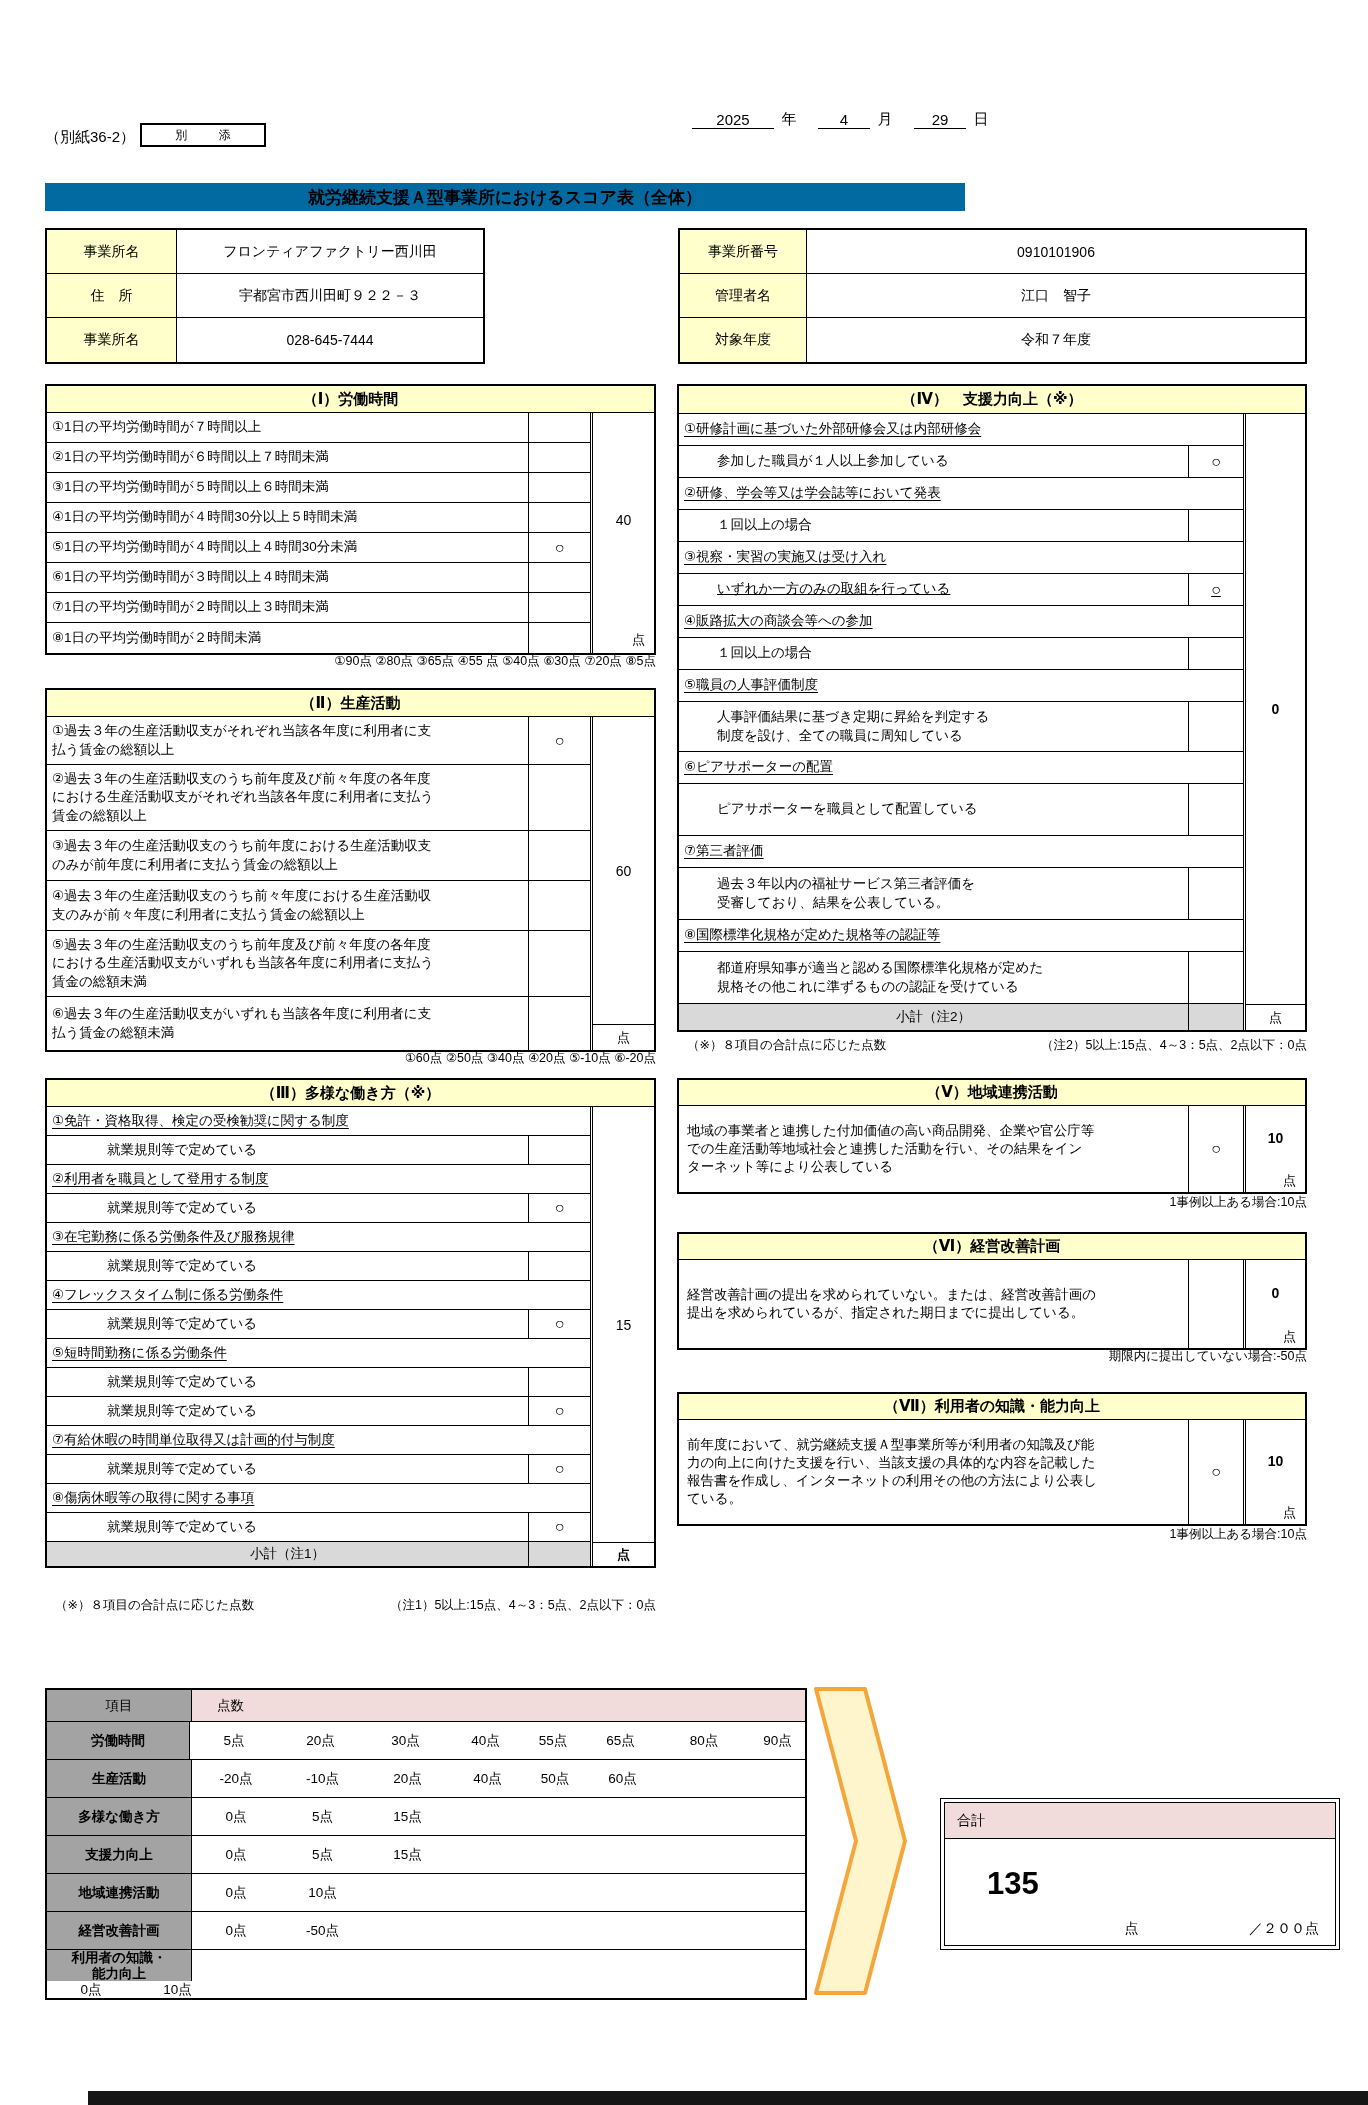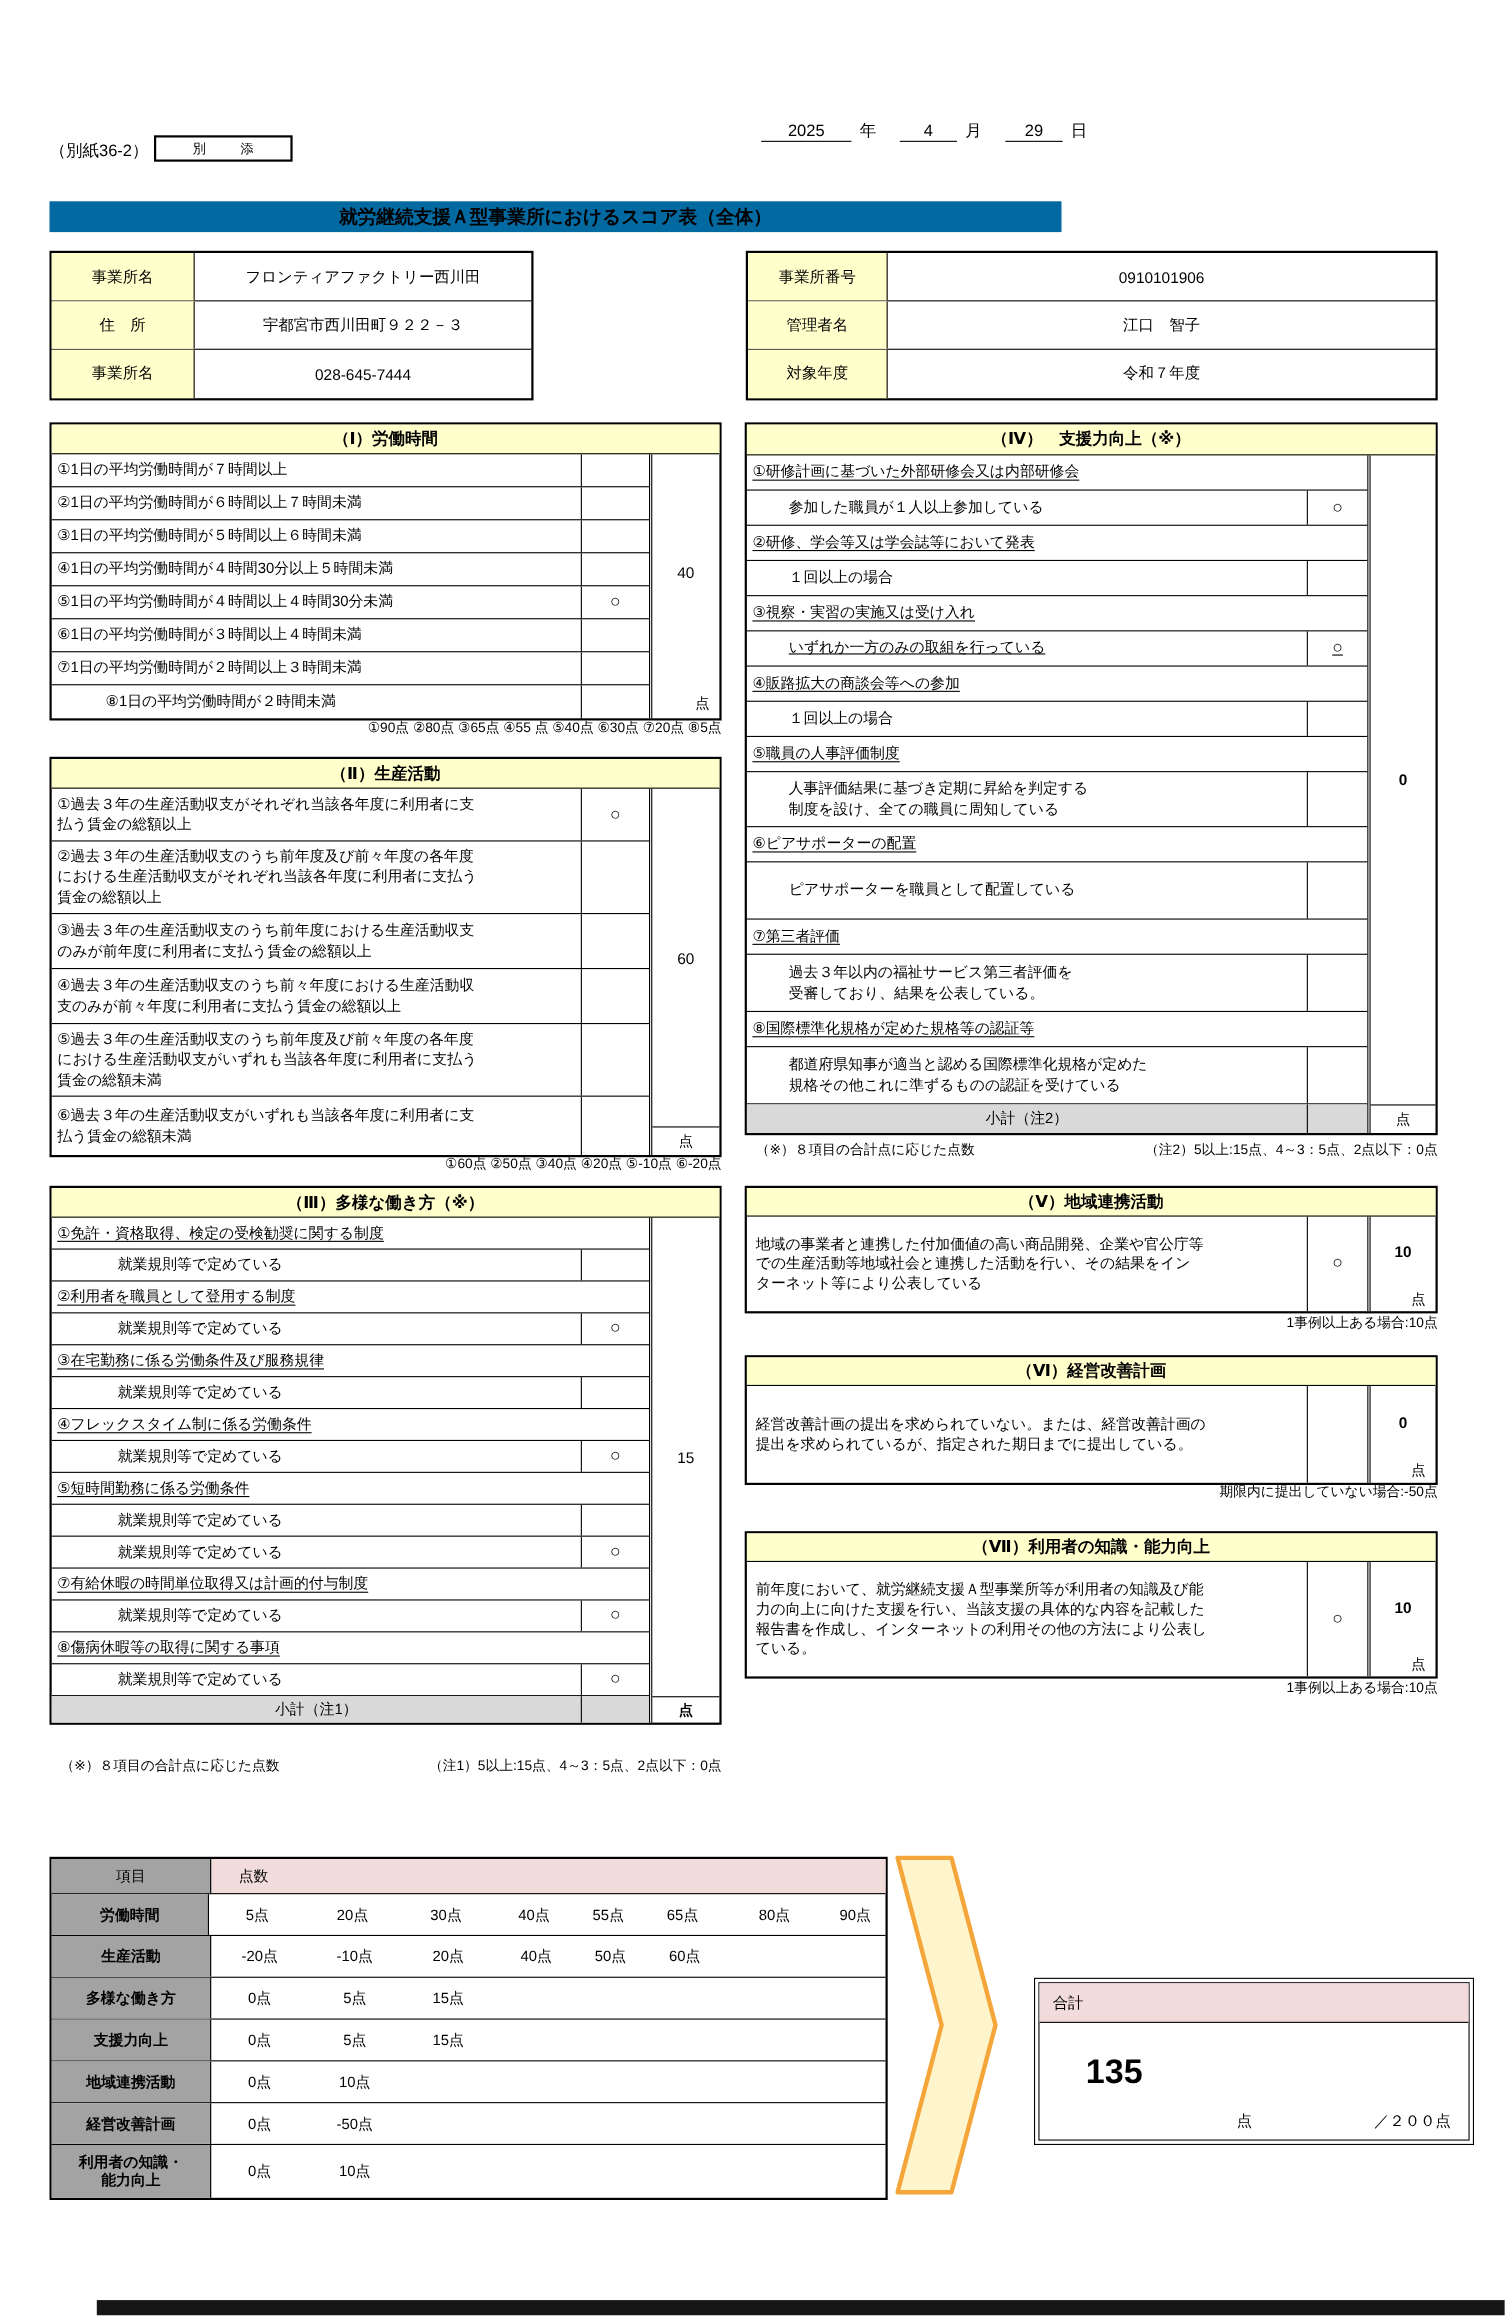--- a/index.html
+++ b/index.html
@@ -40,21 +40,21 @@
   .sunit{height:26px;display:flex;align-items:center;justify-content:center;font-size:13px;}
   .sunit.right{justify-content:flex-end;padding-right:9px;}
   .sunit.bt{border-top:1px solid #000;font-weight:bold;}
   .subt{background:#D9D9D9;}
   .subt .itm{justify-content:center;font-size:13.5px;}
   .fn{position:absolute;font-size:12.5px;}
   .fnflex{display:flex;justify-content:space-between;}
   
   .stab{border:2px solid #000;}
   .strow{display:flex;border-bottom:1px solid #000;height:38px;}
-  .strow:last-child{border-bottom:none;}
+  .strow:last-child{border-bottom:none;flex-direction:column;}
   .sthead{background:#F2DCDB;height:32px;}
   .stlab{width:145px;background:#a3a3a3;border-right:1px solid #000;display:flex;align-items:center;justify-content:center;font-weight:bold;font-size:13.5px;text-align:center;line-height:1.15;}
   .sthead .stlab{font-weight:normal;}
   .stvals{flex:1;display:flex;align-items:center;font-size:13.5px;}
   .stv{text-align:center;}
   .stv:nth-child(1){width:88px;}.stv:nth-child(2){width:85px;}.stv:nth-child(3){width:85px;}
   .stv:nth-child(4){width:75px;}.stv:nth-child(5){width:60px;}.stv:nth-child(6){width:75px;}
   .stv:nth-child(7){width:92px;}.stv:nth-child(8){width:55px;}
   .sthv{padding-left:25px;font-size:13.5px;}
   
@@ -138,21 +138,21 @@
           <div class="mark">○</div>
         </div>
       <div class="row" style="height:30px;">
           <div class="itm">⑥1日の平均労働時間が３時間以上４時間未満</div>
           <div class="mark"></div>
         </div>
       <div class="row" style="height:30px;">
           <div class="itm">⑦1日の平均労働時間が２時間以上３時間未満</div>
           <div class="mark"></div>
         </div>
-      <div class="row" style="height:30px;padding-left:44px;">
+      <div class="row" style="height:30px;">
           <div class="itm">⑧1日の平均労働時間が２時間未満</div>
           <div class="mark"></div>
         </div>
     </div>
     <div class="scol">
       <div class="sval">40</div>
       <div class="sunit right">点</div>
     </div>
   </div>
 </div>

